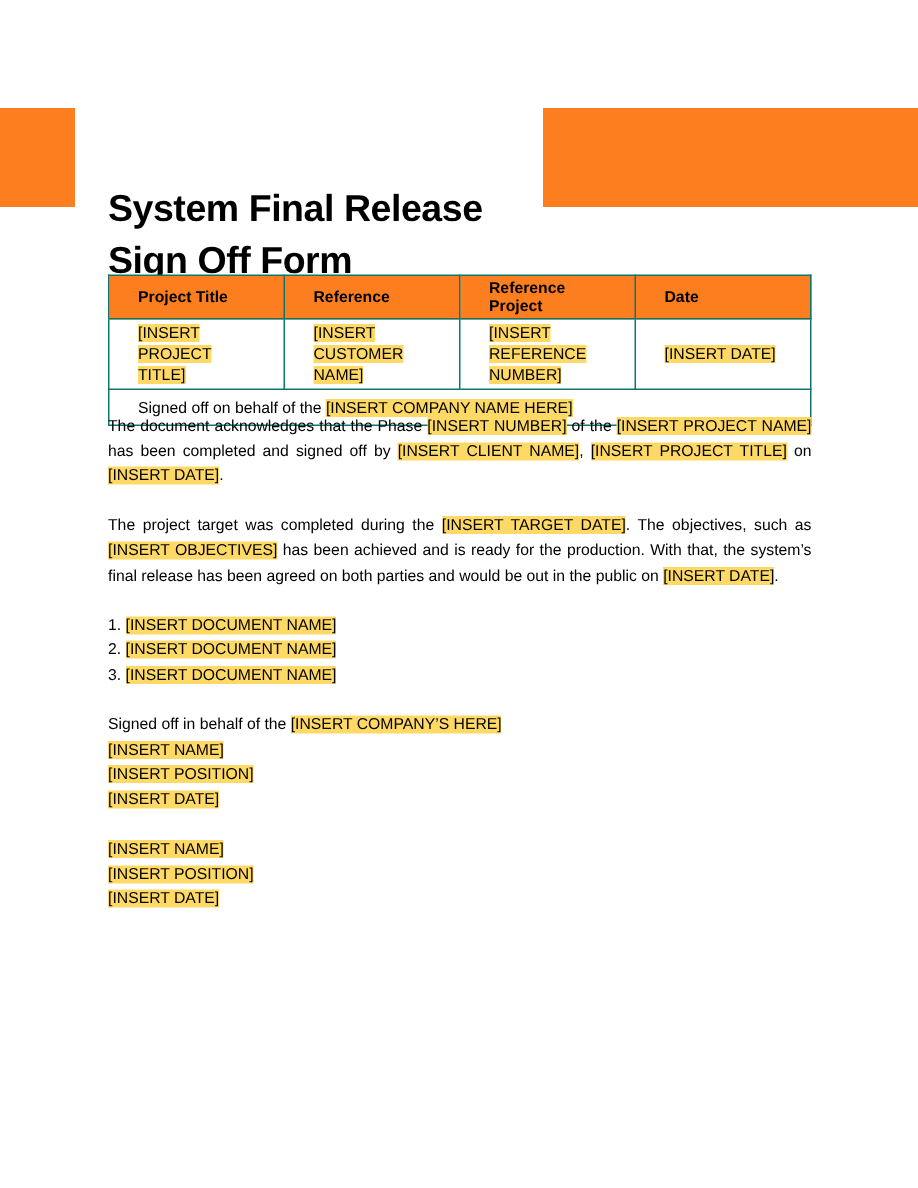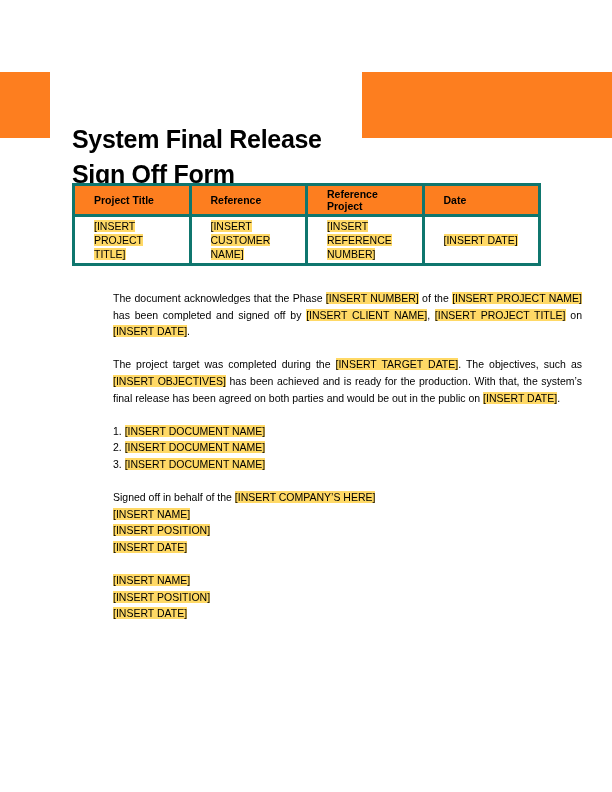--- a/index.html
+++ b/index.html
@@ -6,26 +6,26 @@
   body { width: 612px; height: 792px; position: relative; overflow: hidden;
          font-family: "Liberation Sans", sans-serif; color: #000; }
   .bar { position: absolute; background: #fd7e1f; top: 72px; height: 66px; }
   .bar-left { left: 0; width: 50px; }
   .bar-right { left: 362px; width: 250px; }
   .title { position: absolute; left: 72px; top: 74px; font-size: 25px; font-weight: bold;
            line-height: 35px; letter-spacing: -0.3px; margin-top: 48px; }
   .title div { white-space: nowrap; }
   table.info { position: absolute; left: 72px; top: 183px; width: 469px; border-collapse: collapse;
                font-size: 10.5px; table-layout: fixed; }
-  table.info td, table.info th { border: 3px solid #0f766e; padding: 2px 19px; vertical-align: middle; text-align: left; }
+  table.info td, table.info th { border: 1px solid #0f766e; padding: 2px 19px; vertical-align: middle; text-align: left; }
   table.info th { background: #fd7e1f; font-weight: bold; height: 20px; }
   table.info tr.body td { height: 34px; line-height: 14px; }
   table.info tr.foot td { height: 19px; }
   .hl { background: #ffd966; }
-  .content { position: absolute; left: 72px; top: 290px; width: 469px; font-size: 10.5px; line-height: 16.6px; margin-left: 41px; }
+  .content { position: absolute; left: 72px; top: 276px; width: 469px; font-size: 10.5px; line-height: 16.6px; }
   .para { text-align: justify; margin: 0 0 16.6px 0; }
   .line { margin: 0; white-space: nowrap; }
   .gap { height: 16.6px; }
 </style>
 </head>
 <body>
 
 <div class="bar bar-left"></div>
 <div class="bar bar-right"></div>
 
@@ -41,20 +41,23 @@
     <th>Reference</th>
     <th>Reference Project</th>
     <th>Date</th>
   </tr>
   <tr class="body">
     <td><span class="hl">[INSERT PROJECT TITLE]</span></td>
     <td><span class="hl">[INSERT CUSTOMER NAME]</span></td>
     <td><span class="hl">[INSERT REFERENCE NUMBER]</span></td>
     <td><span class="hl">[INSERT DATE]</span></td>
   </tr>
+  <tr class="foot">
+    <td colspan="4"><span>Signed off on behalf of the </span><span class="hl">[INSERT COMPANY NAME HERE]</span></td>
+  </tr>
 </tbody>
   </table>
 
 <div class="content">
   <p class="para"><span>The document acknowledges that the Phase </span><span class="hl">[INSERT NUMBER]</span><span> of the </span><span class="hl">[INSERT PROJECT NAME]</span><span> has been completed and signed off by </span><span class="hl">[INSERT CLIENT NAME]</span><span>, </span><span class="hl">[INSERT PROJECT TITLE]</span><span> on </span><span class="hl">[INSERT DATE]</span><span>.</span></p>
 
   <p class="para"><span>The project target was completed during the </span><span class="hl">[INSERT TARGET DATE]</span><span>. The objectives, such as </span><span class="hl">[INSERT OBJECTIVES]</span><span> has been achieved and is ready for the production. With that, the system’s final release has been agreed on both parties and would be out in the public on </span><span class="hl">[INSERT DATE]</span><span>.</span></p>
 
   <p class="line"><span>1.</span> <span class="hl">[INSERT DOCUMENT NAME]</span></p>
   <p class="line"><span>2.</span> <span class="hl">[INSERT DOCUMENT NAME]</span></p>

